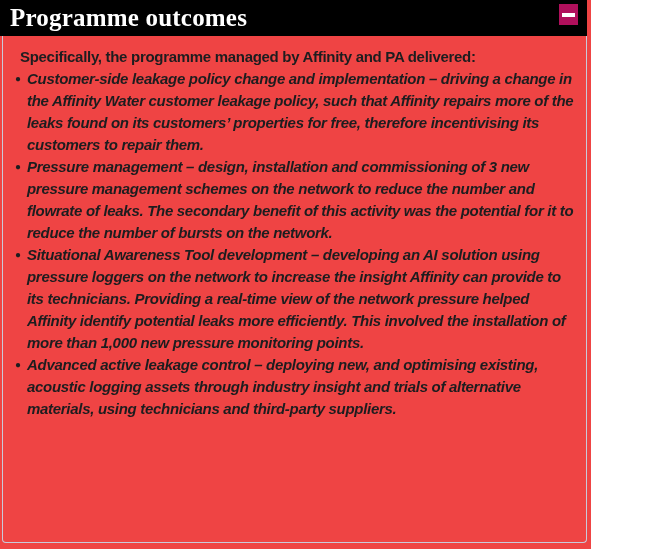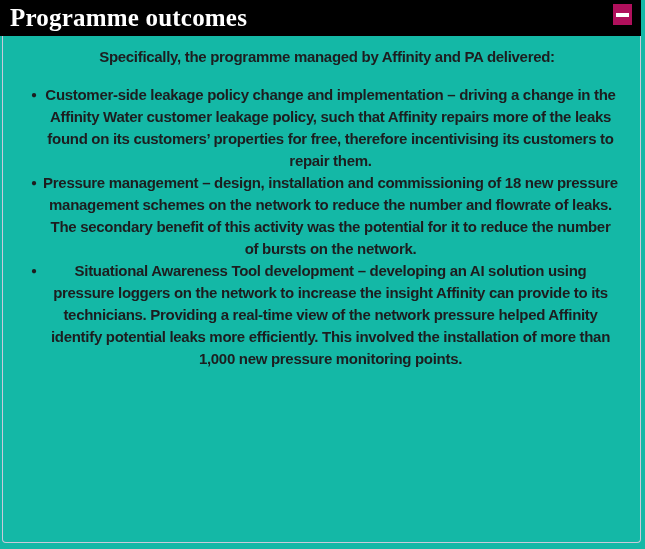--- a/index.html
+++ b/index.html
@@ -2,23 +2,23 @@
 <html style="--header-bg: #000000; --header-text: #ffffff; --accent: #b0105c; --card-border: #c9c9da; --body-text: #1d1d1f;"><head>
 <meta charset="utf-8">
 <style>
   html, body {
     margin: 0;
     padding: 0;
     background: #ffffff;
   }
   .page {
     position: relative;
-    width: 645px;
+    width: 591px;
     height: 549px;
-    background: #14b8a6;
+    background: #ef4444;
     font-family: "Liberation Sans", sans-serif;
     overflow: hidden;
   }
   .header-bar {
     position: relative;
     margin: 0 4px 0 0;
     height: 36px;
     background: var(--header-bg, #000000);
     display: flex;
     align-items: center;
@@ -58,29 +58,29 @@
     box-sizing: border-box;
     border: 1px solid var(--card-border, #c9c9da);
     border-top: none;
     border-radius: 0 0 4px 4px;
     padding: 10px 6px 0 17px;
     color: var(--body-text, #1d1d1f);
     font-size: 15px;
     line-height: 22px;
     font-weight: bold;
     letter-spacing: -0.3px;
-    text-align: center;
   }
   .intro-line {
     margin: 0;
   }
   .outcome-list {
-    margin: 16px;
+    margin: 0;
     padding: 0;
     list-style: none;
+    font-style: italic;
   }
   .outcome-list li {
     position: relative;
     margin-left: -4px;
     padding-left: 11px;
   }
   .outcome-list li::before {
     content: "\25CF";
     position: absolute;
     left: -1px;
@@ -98,18 +98,19 @@
     <h1 class="header-title">Programme outcomes</h1>
     <button class="minus-button">
       <span class="minus-glyph"></span>
     </button>
   </div>
 
   <div class="content-card">
     <p class="intro-line">Specifically, the programme managed by Affinity and PA delivered:</p>
     <ul class="outcome-list">
         <li><span>Customer-side leakage policy change and implementation – driving a change in the Affinity Water customer leakage policy, such that Affinity repairs more of the leaks found on its customers’ properties for free, therefore incentivising its customers to repair them.</span></li>
-        <li><span>Pressure management – design, installation and commissioning of 18 new pressure management schemes on the network to reduce the number and flowrate of leaks. The secondary benefit of this activity was the potential for it to reduce the number of bursts on the network.</span></li>
+        <li><span>Pressure management – design, installation and commissioning of 3 new pressure management schemes on the network to reduce the number and flowrate of leaks. The secondary benefit of this activity was the potential for it to reduce the number of bursts on the network.</span></li>
         <li><span>Situational Awareness Tool development – developing an AI solution using pressure loggers on the network to increase the insight Affinity can provide to its technicians. Providing a real-time view of the network pressure helped Affinity identify potential leaks more efficiently. This involved the installation of more than 1,000 new pressure monitoring points.</span></li>
+        <li><span>Advanced active leakage control – deploying new, and optimising existing, acoustic logging assets through industry insight and trials of alternative materials, using technicians and third-party suppliers.</span></li>
       </ul>
   </div>
 
 </div>
 
 </body></html>

